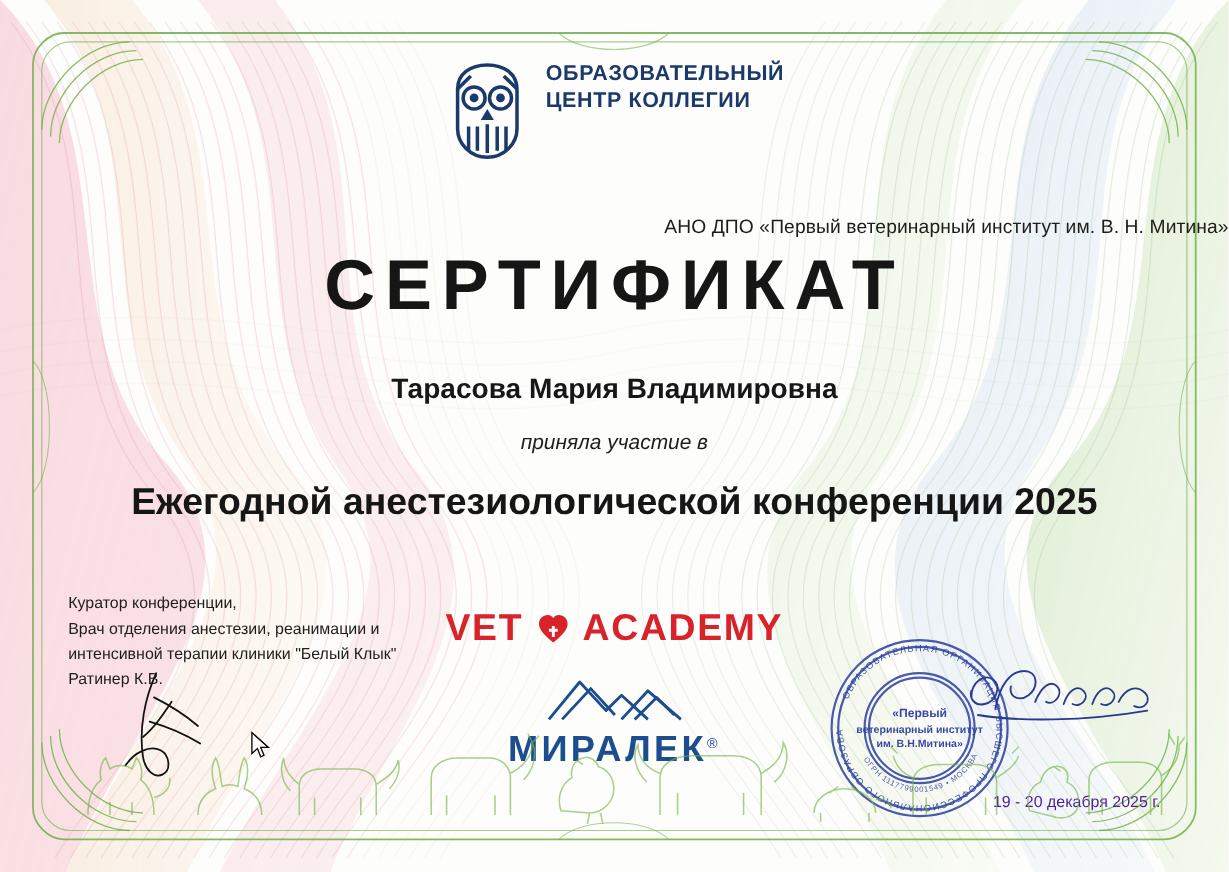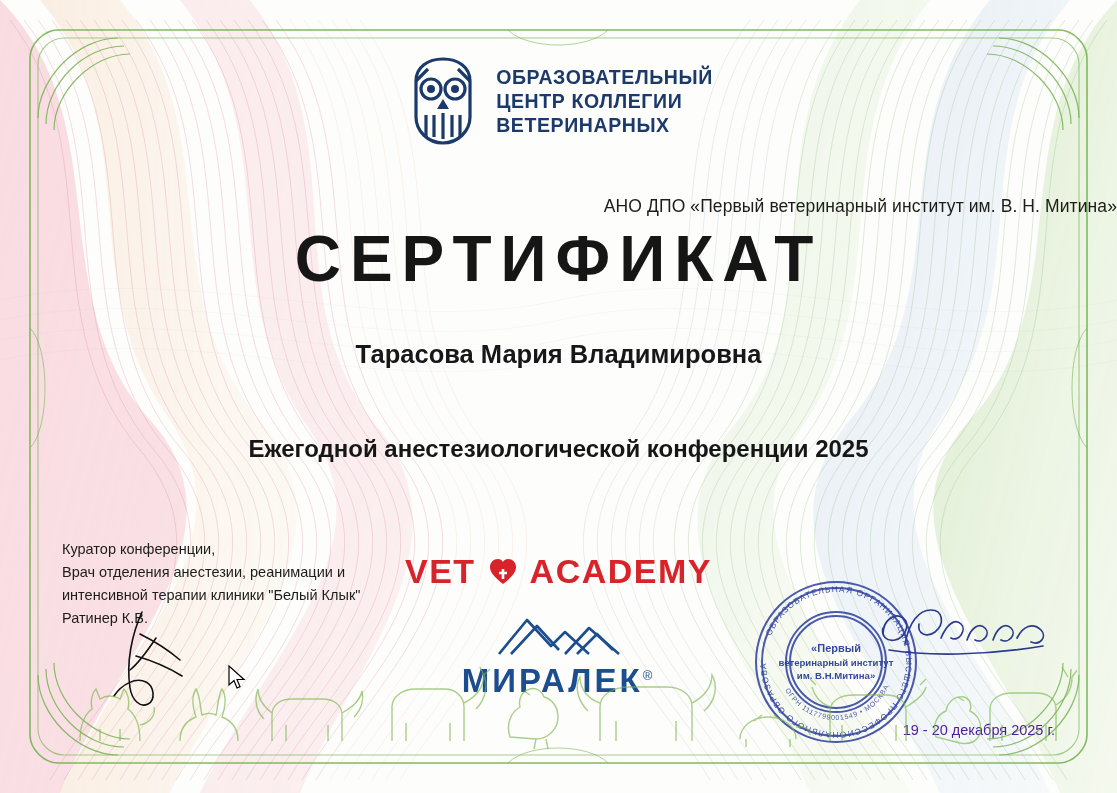--- a/index.html
+++ b/index.html
@@ -51,21 +51,21 @@
     width: 1117px;
     height: 793px;
   }
 
   #logo-block {
     position: absolute;
     left: 0; top: 55px;
     width: 1117px;
     display: flex;
     justify-content: center;
-    align-items: center;
+    align-items: flex-start;
     gap: 14px;
   }
   #owl-icon { width: 78px; height: 92px; }
   #logo-text {
     font-family: "Liberation Sans", sans-serif;
     font-size: 19.5px;
     font-weight: bold;
     line-height: 1.24;
     letter-spacing: 0.6px;
     color: #1b3a6b;
@@ -112,21 +112,21 @@
     font-size: 19px;
     font-style: italic;
     color: #1d1d1b;
   }
 
   #event-name {
     position: absolute;
     left: 0; top: 432px;
     width: 1117px;
     text-align: center;
-    font-size: 24px;
+    font-size: 34px;
     font-weight: bold;
     line-height: 1.45;
     color: #161616;
   }
 
   
   #left-block {
     position: absolute;
     left: 62px; top: 538px;
     width: 380px;
@@ -384,30 +384,30 @@
           <path d="M66,26 L54,14"></path>
           <path d="M39,44 L33,54 L45,54 Z" fill="#1b3a6b" stroke="none"></path>
           <path d="M22,60 L22,82 M30,60 L30,82 M39,58 L39,84 M48,60 L48,82 M56,60 L56,82"></path>
         </g>
         <circle cx="27" cy="34" r="4" fill="#1b3a6b"></circle>
         <circle cx="51" cy="34" r="4" fill="#1b3a6b"></circle>
       </svg>
       <div id="logo-text">
         <div>Образовательный</div>
         <div>Центр коллегии</div>
-        <div>Ветеринарных</div>
       </div>
     </div>
 
     <div id="institute-line">АНО ДПО «Первый ветеринарный институт им. В. Н. Митина»</div>
 
     <div id="cert-title">СЕРТИФИКАТ</div>
 
     <div id="recipient">Тарасова Мария Владимировна</div>
 
+    <div id="participation">приняла участие в</div>
 
     <div id="event-name">Ежегодной анестезиологической конференции 2025</div>
 
     <div id="left-block">
       <div>Куратор конференции,</div>
       <div>Врач отделения анестезии, реанимации и</div>
       <div>интенсивной терапии клиники "Белый Клык"</div>
       <div>Ратинер К.В.</div>
     </div>
 

